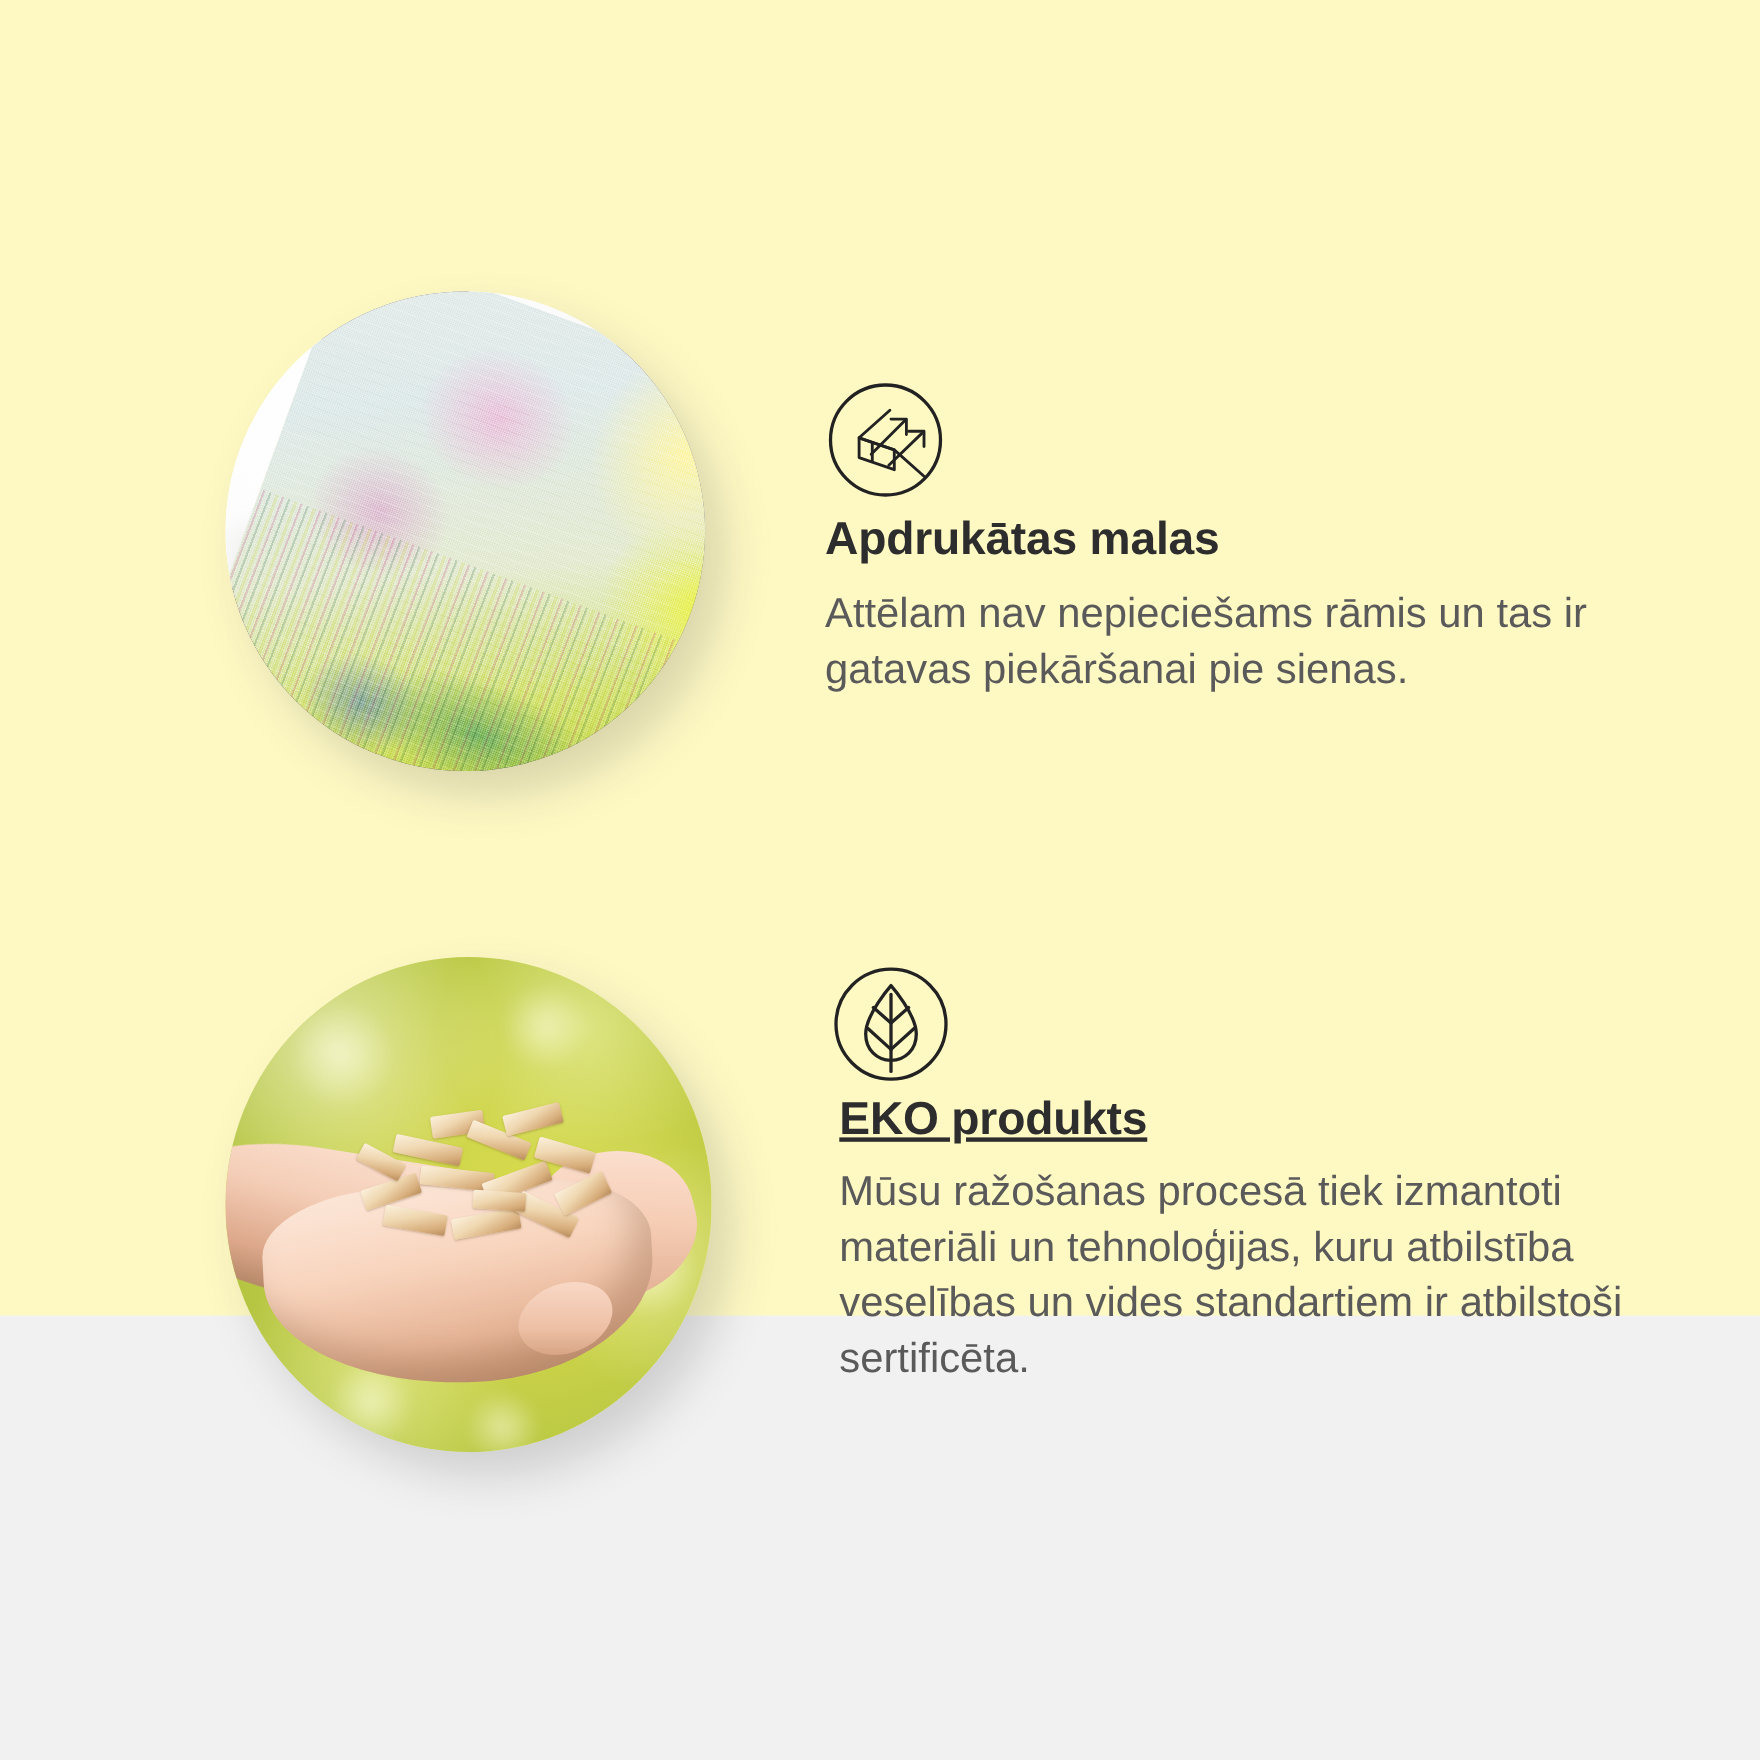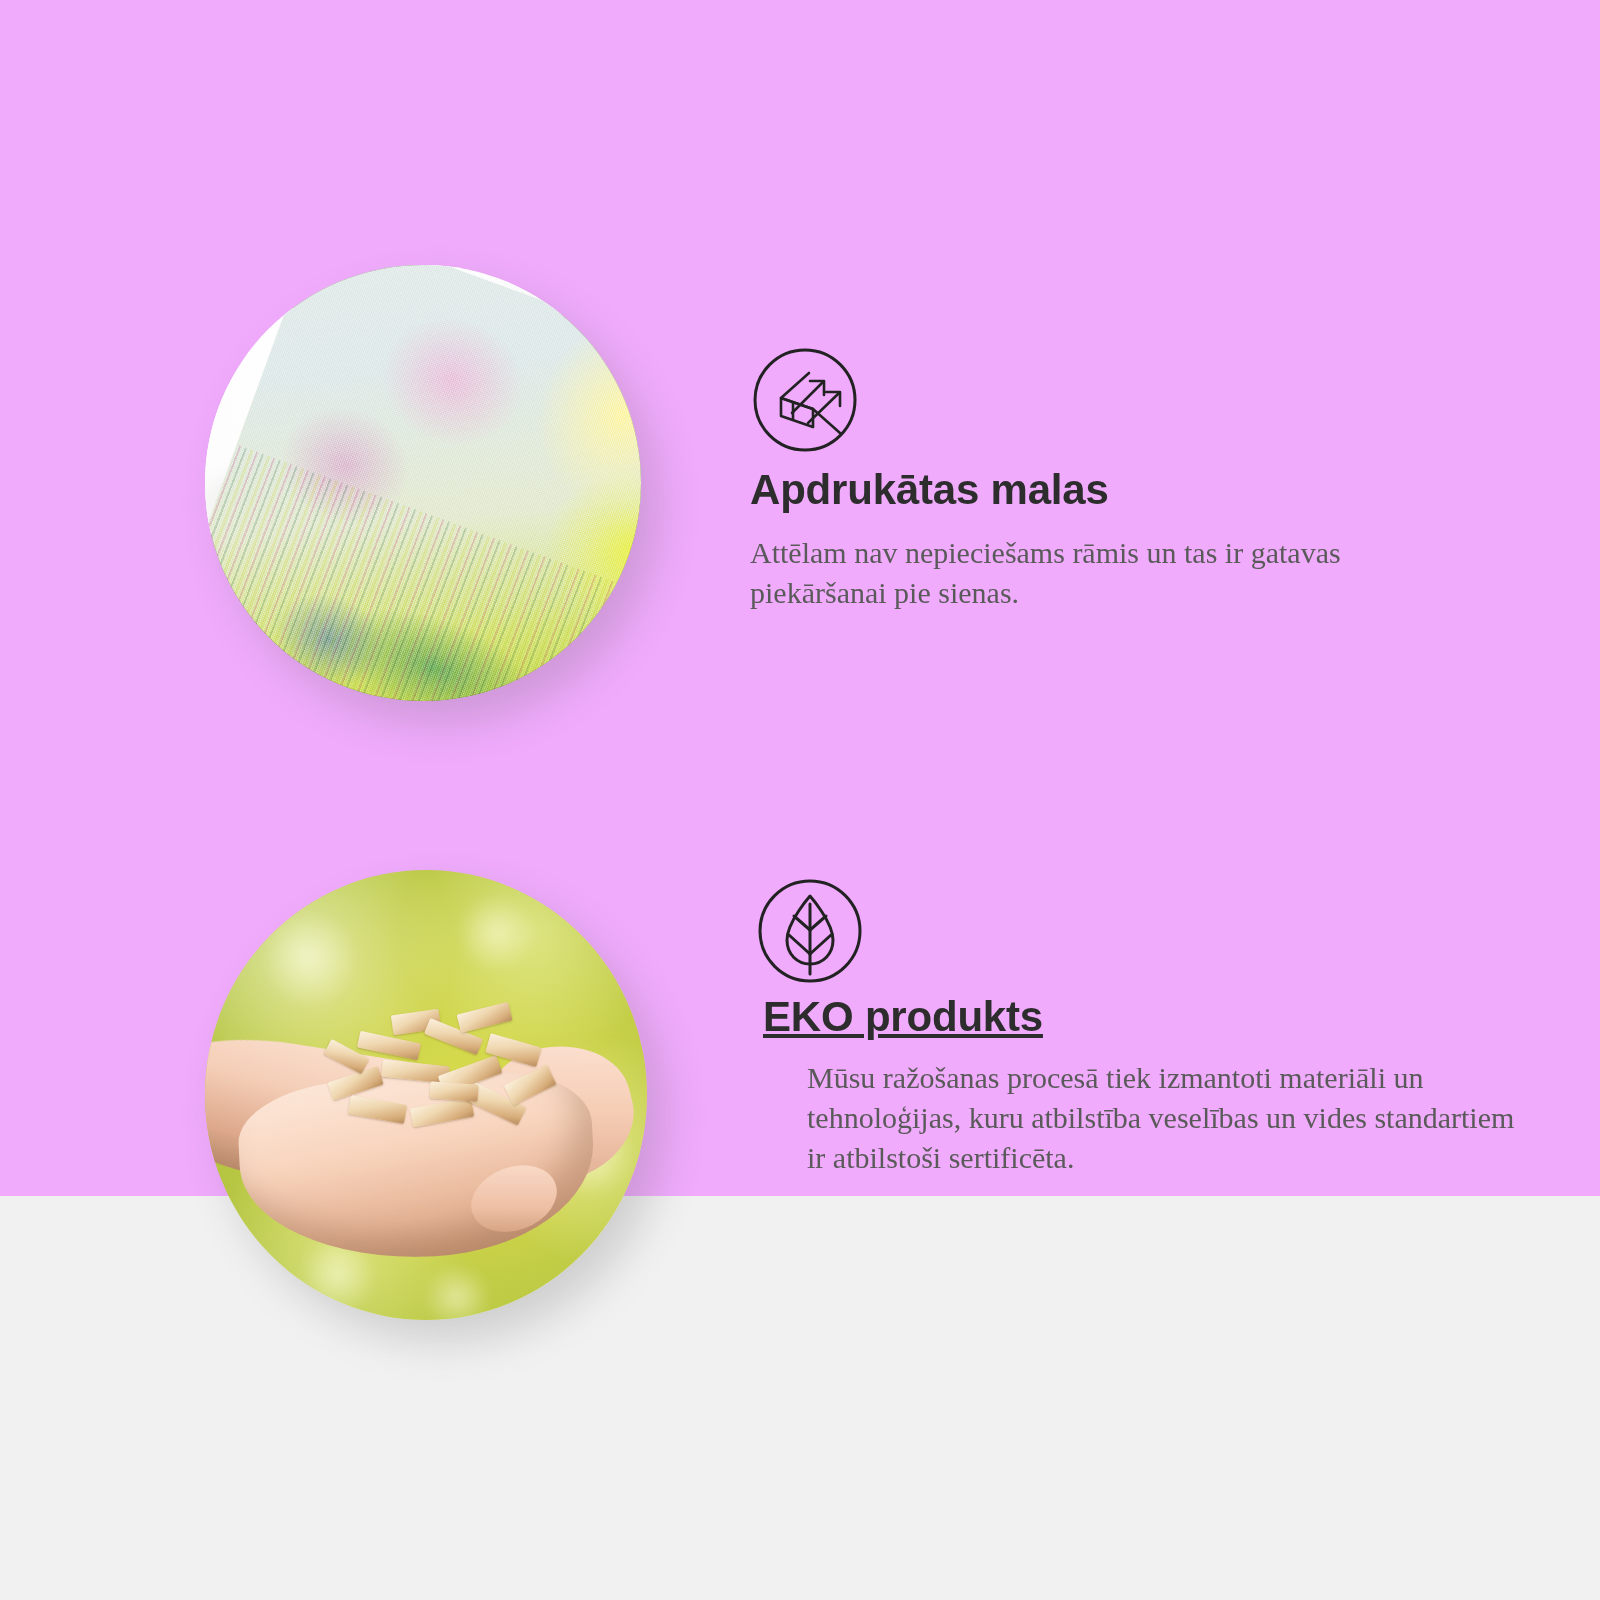--- a/index.html
+++ b/index.html
@@ -12,21 +12,21 @@
     background: #f1f1f1;
     font-family: "Liberation Sans", sans-serif;
     overflow: hidden;
     position: relative;
   }
 
   .page {
     position: relative;
     width: 1600px;
     height: 1196px;
-    background: #f0abfc;
+    background: #fef9c3;
   }
 
   
   .feature {
     position: absolute;
     display: block;
   }
 
   
   .media-circle {
@@ -216,34 +216,33 @@
   .feature-title {
     position: absolute;
     font-size: 42px;
     font-weight: bold;
     color: #2d2d2d;
     letter-spacing: -0.2px;
     white-space: nowrap;
   }
   .feature-body {
     position: absolute;
-    font-size: 30px;
+    font-size: 38px;
     line-height: 1.33;
     color: #5a5a5a;
     font-weight: normal;
-    font-family: Liberation Serif, serif;
   }
 
   #feature-1-icon { left: 752px; top: 347px; }
   #feature-1-title { left: 750px; top: 466px; }
   #feature-1-body  { left: 750px; top: 533px; width: 710px; }
 
   #feature-2-icon { left: 757px; top: 878px; }
   #feature-2-title { left: 763px; top: 993px; text-decoration: underline; }
-  #feature-2-body  { left: 763px; top: 1058px; width: 725px; margin-left: 44px; }
+  #feature-2-body  { left: 763px; top: 1058px; width: 725px; }
 </style>
 </head>
 <body>
 
 <div class="page">
 
   <div class="feature">
 
     <div class="media-circle" id="feature-1-media">
       <div class="canvas-scene">

